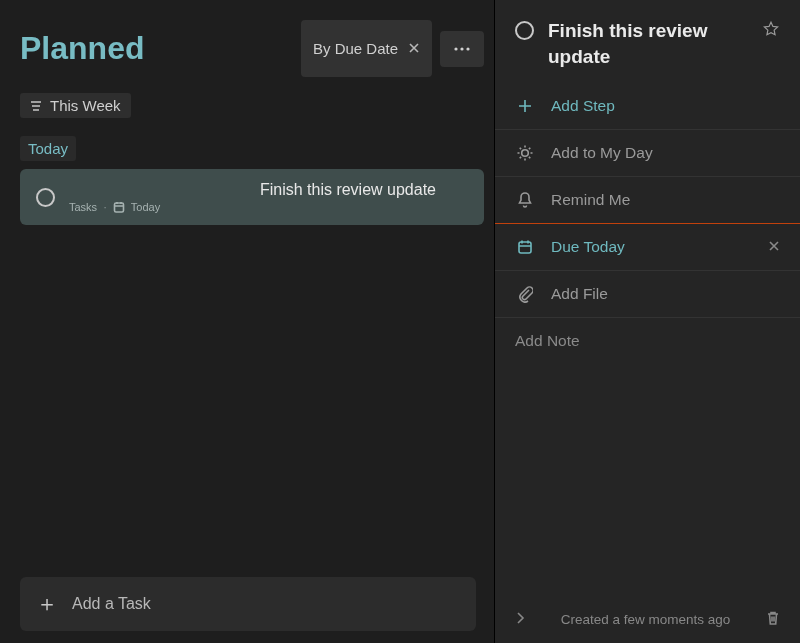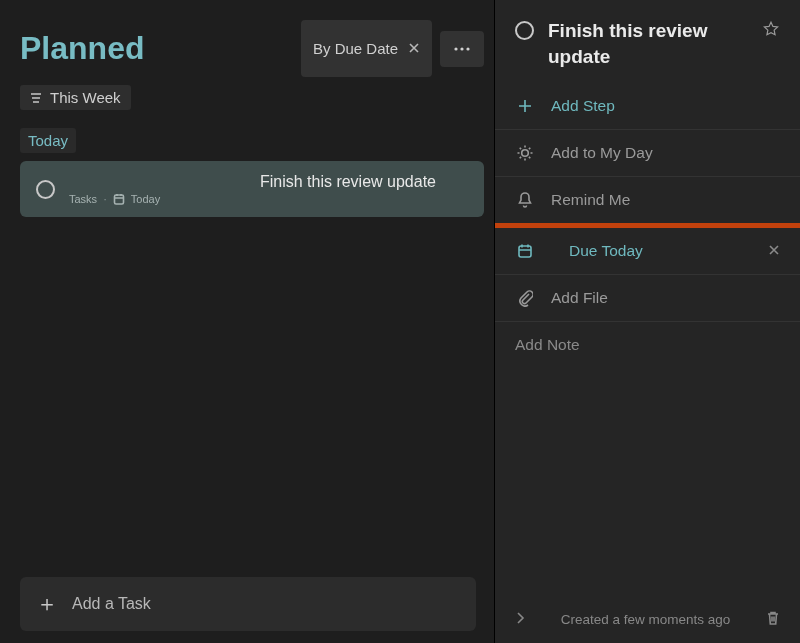--- a/index.html
+++ b/index.html
@@ -59,21 +59,21 @@
     }
     .filter-chip {
       display: inline-flex;
       align-items: center;
       gap: 8px;
       background: #2e2e2e;
       border-radius: 3px;
       padding: 4px 10px;
       color: #d0d0d0;
       font-size: 15px;
-      margin-top: 4px;
+      margin-top: 12px;
       width: fit-content;
     }
     .filter-chip svg { stroke: #c8c8c8; }
     .group-label {
       display: inline-block;
       color: #78bcc4;
       font-size: 15px;
       padding: 4px 8px;
       background: #2a2a2a;
       border-radius: 3px;
@@ -123,31 +123,31 @@
       gap: 14px;
     }
     .detail-header .circle { margin-top: 3px; }
     .detail-title { flex: 1; color: #eaeaea; font-size: 19px; font-weight: 600; line-height: 1.35; }
     .detail-star { color: #9a9a9a; margin-top: 2px; }
     .detail-row {
       display: flex;
       align-items: center;
       gap: 16px;
       padding: 14px 20px;
-      border-bottom: 5px solid #c2410c;
+      border-bottom: 1px solid #c2410c;
       color: #9a9a9a;
       font-size: 15.5px;
     }
     .detail-section > .detail-row:last-child { border-bottom: none; }
     .detail-section { border-bottom: 1px solid #333; }
     .detail-row.accent { color: #6fb9bf; }
     .detail-row .icon { width: 20px; display:flex; justify-content:center; }
     .detail-row .icon svg { stroke: #9a9a9a; }
     .detail-row.accent .icon svg { stroke: #6fb9bf; }
-    .detail-row .grow { flex: 1; margin-left: 18px; }
+    .detail-row .grow { flex: 1; }
     .detail-row .clear { color: #8a8a8a; font-size: 16px; }
     .note-area {
       padding: 14px 20px;
       color: #8a8a8a;
       font-size: 15.5px;
       flex: 1;
     }
     .detail-footer {
       display: flex;
       align-items: center;

